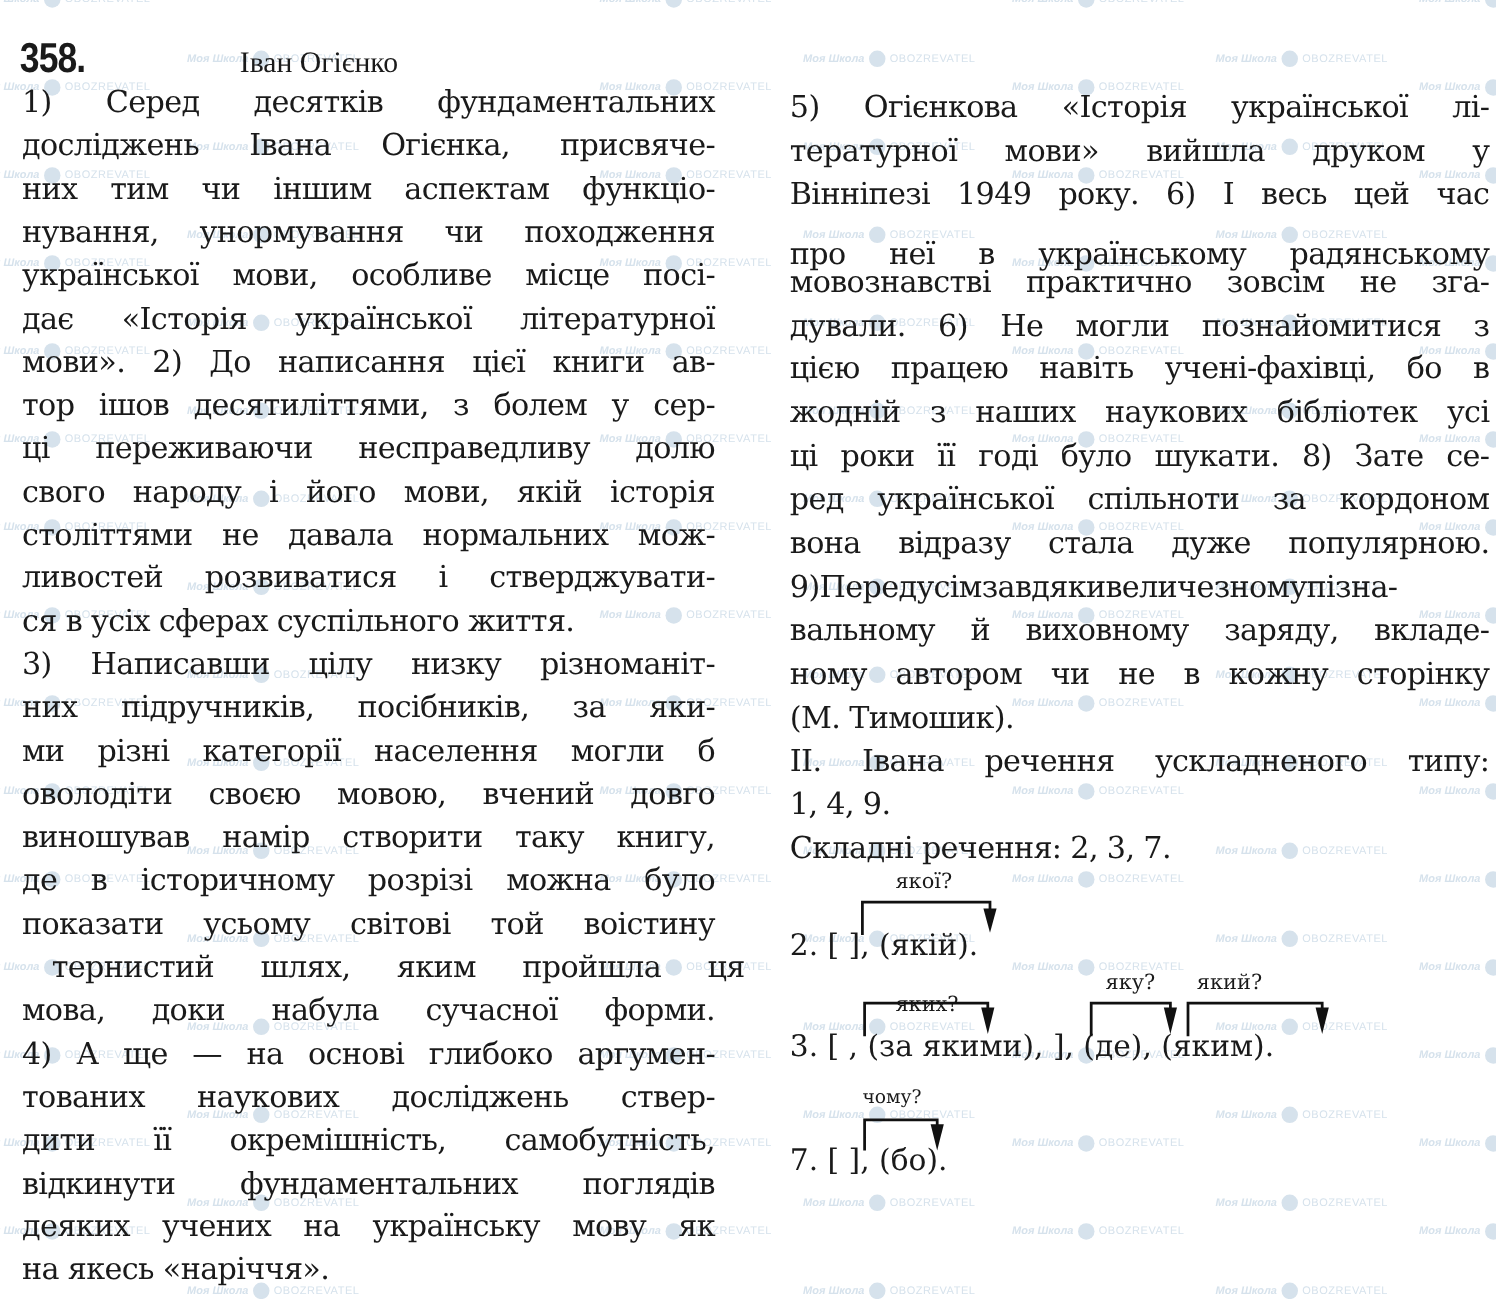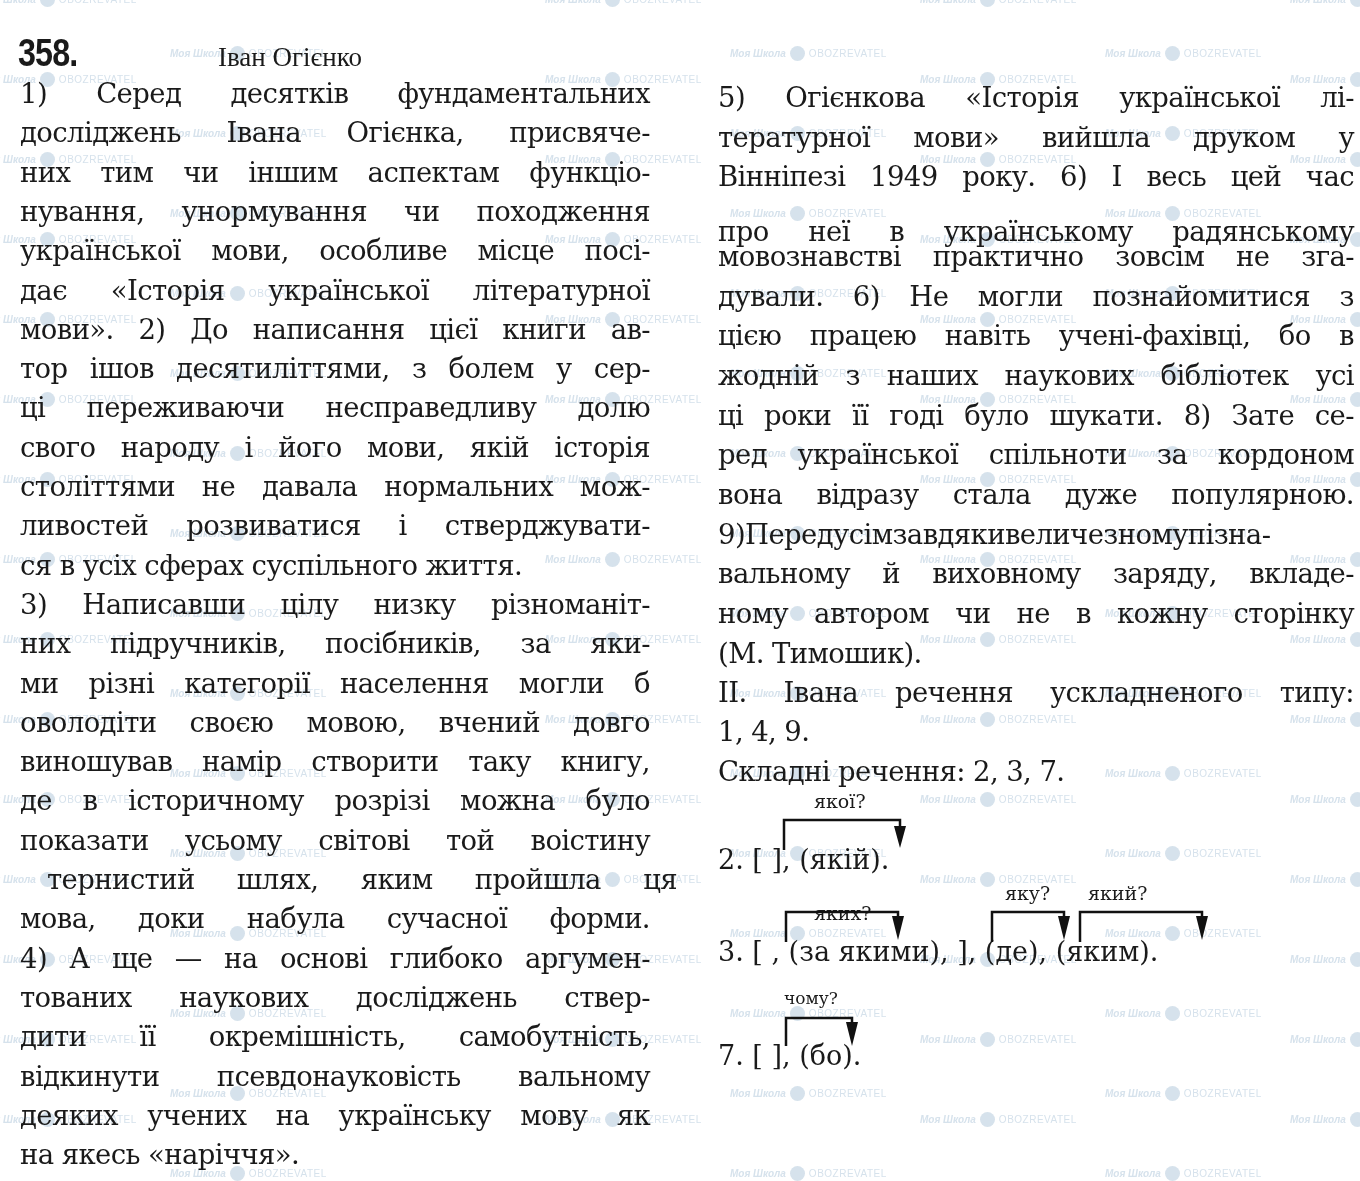--- a/index.html
+++ b/index.html
@@ -582,21 +582,21 @@
       <div class="line" style="top: 662.5px;">ми різні категорії населення могли б</div>
       <div class="line" style="top: 701.8px;">оволодіти своєю мовою, вчений довго</div>
       <div class="line" style="top: 741.1px;">виношував намір створити таку книгу,</div>
       <div class="line" style="top: 780.4px;">де в історичному розрізі можна було</div>
       <div class="line" style="top: 819.7px;">показати усьому світові той воістину</div>
       <div class="line" style="top: 859px; margin-left: 27px;">тернистий шлях, яким пройшла ця</div>
       <div class="line" style="top: 898.3px;">мова, доки набула сучасної форми.</div>
       <div class="line" style="top: 937.6px;">4) А ще — на основі глибоко аргумен-</div>
       <div class="line" style="top: 976.9px;">тованих наукових досліджень ствер-</div>
       <div class="line" style="top: 1016.2px;">дити її окремішність, самобутність,</div>
-      <div class="line" style="top: 1055.5px;">відкинути псевдонауковість вальному</div>
+      <div class="line" style="top: 1055.5px;">відкинути фундаментальних поглядів</div>
       <div class="line" style="top: 1094.8px;">деяких учених на українську мову як</div>
       <div class="line last" style="top: 1134.1px;">на якесь «наріччя».</div>
     </div>
 
   <div class="col col-right" id="right-col">
       <div class="line" style="top: 593.1px;">ному автором чи не в кожну сторінку</div>
       <div class="line" style="top: 553.4px;">вальному й виховному заряду, вкладе-</div>
       <div class="line" style="top: 513.7px;">9)Передусімзавдякивеличезномупізна-</div>
       <div class="line" style="top: 474px;">вона відразу стала дуже популярною.</div>
       <div class="line" style="top: 434.3px;">ред української спільноти за кордоном</div>

